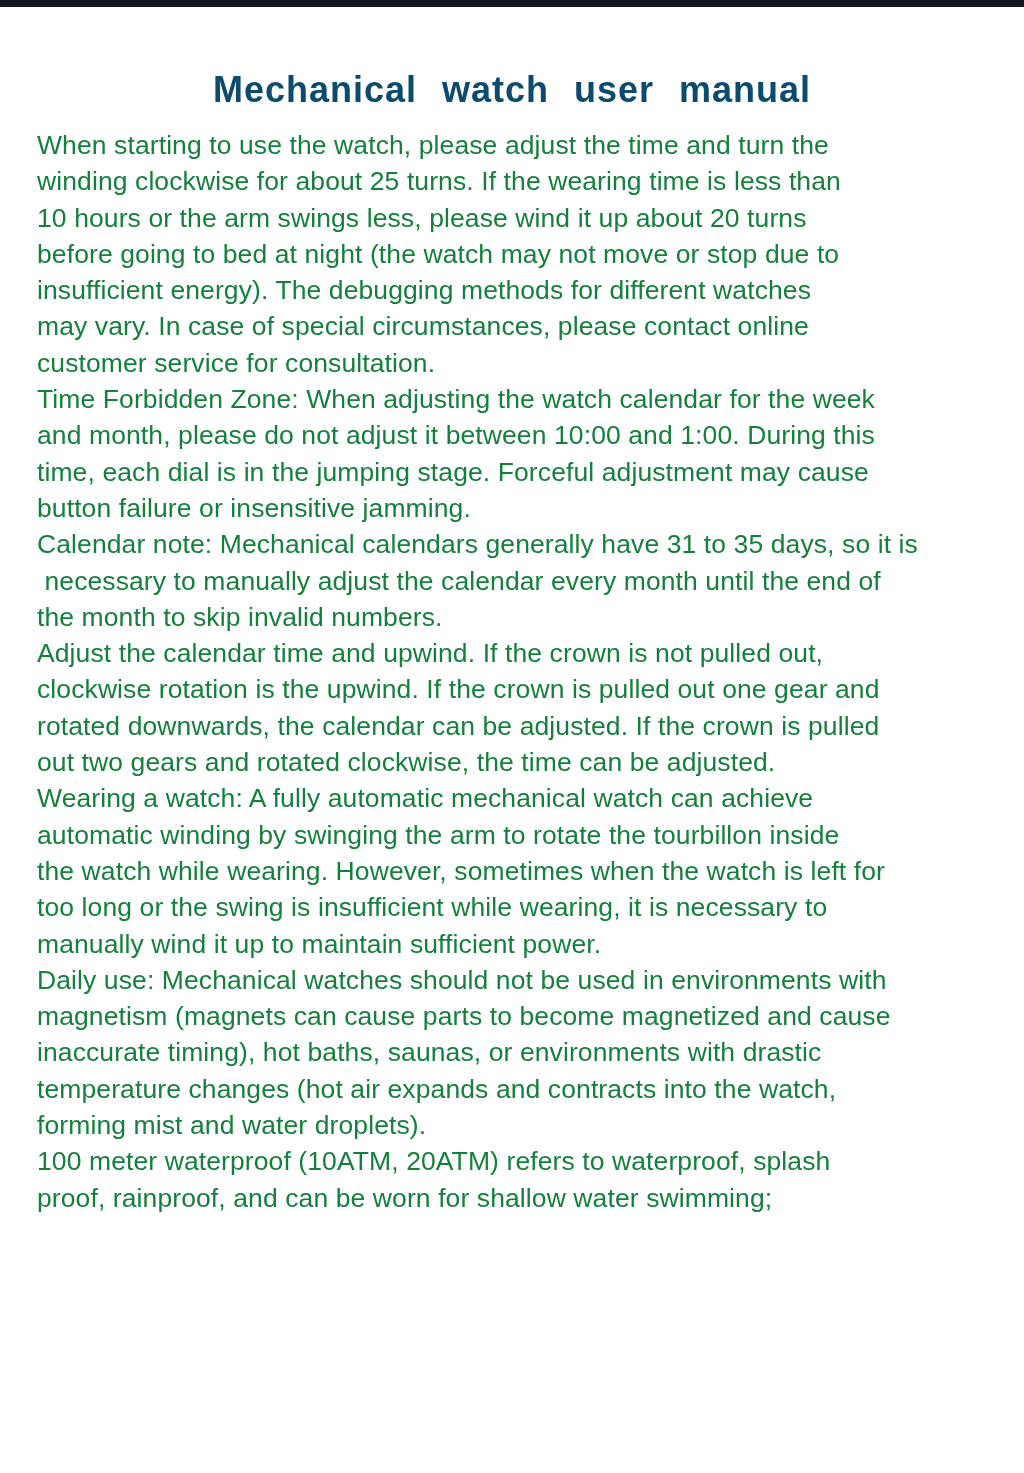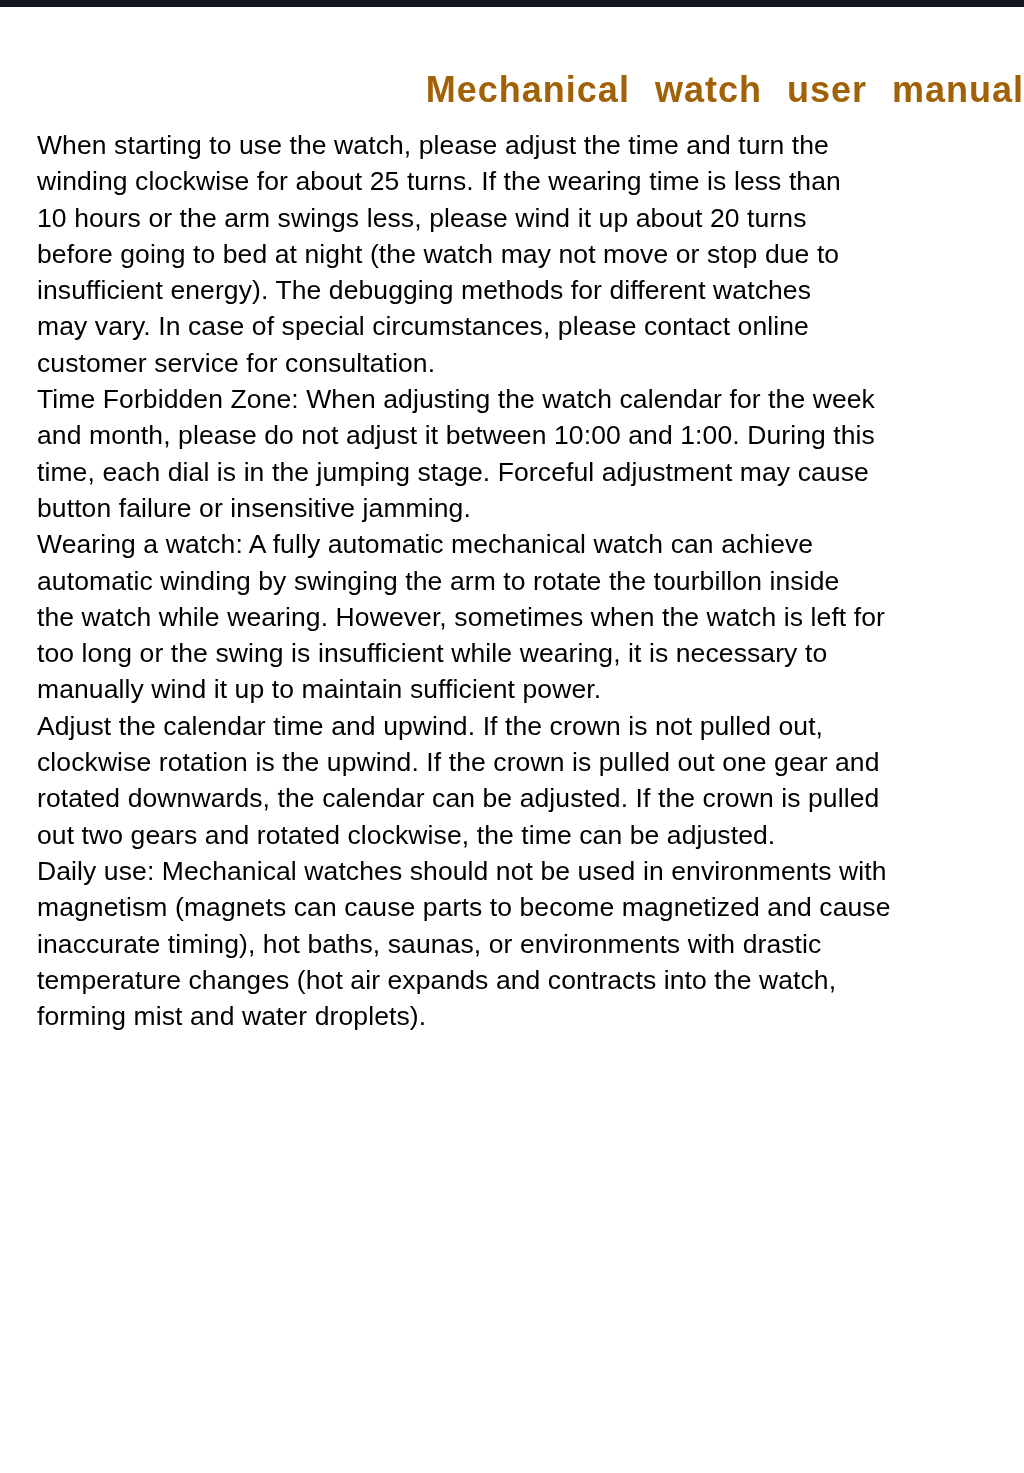--- a/index.html
+++ b/index.html
@@ -24,35 +24,35 @@
     background: #141622;
   }
   .page {
     position: absolute;
     top: 7px;
     left: 0;
     width: 1024px;
   }
   h1.doc-title {
     margin: 62px 0 0 0;
-    text-align: right;
+    text-align: center;
     font-size: 36px;
     font-weight: 600;
     letter-spacing: 1px;
     word-spacing: 14px;
-    color: #a16207;
+    color: #0c4a6e;
     font-stretch: condensed;
   }
   .doc-body {
     margin-top: 16px;
     padding: 0 38px 0 37px;
     font-size: 26.5px;
     line-height: 36.3px;
     letter-spacing: 0.1px;
-    color: #000000;
+    color: #15803d;
   }
   .doc-body p {
     margin: 0;
     padding: 0;
     white-space: pre-wrap;
   }
 </style>
 </head>
 <body>
 
@@ -66,28 +66,33 @@
 winding clockwise for about 25 turns. If the wearing time is less than
 10 hours or the arm swings less, please wind it up about 20 turns
 before going to bed at night (the watch may not move or stop due to
 insufficient energy). The debugging methods for different watches
 may vary. In case of special circumstances, please contact online
 customer service for consultation.</p>
     <p>Time Forbidden Zone: When adjusting the watch calendar for the week
 and month, please do not adjust it between 10:00 and 1:00. During this
 time, each dial is in the jumping stage. Forceful adjustment may cause
 button failure or insensitive jamming.</p>
+    <p>Calendar note: Mechanical calendars generally have 31 to 35 days, so it is
+ necessary to manually adjust the calendar every month until the end of
+the month to skip invalid numbers.</p>
+    <p>Adjust the calendar time and upwind. If the crown is not pulled out,
+clockwise rotation is the upwind. If the crown is pulled out one gear and
+rotated downwards, the calendar can be adjusted. If the crown is pulled
+out two gears and rotated clockwise, the time can be adjusted.</p>
     <p>Wearing a watch: A fully automatic mechanical watch can achieve
 automatic winding by swinging the arm to rotate the tourbillon inside
 the watch while wearing. However, sometimes when the watch is left for
 too long or the swing is insufficient while wearing, it is necessary to
 manually wind it up to maintain sufficient power.</p>
-    <p>Adjust the calendar time and upwind. If the crown is not pulled out,
-clockwise rotation is the upwind. If the crown is pulled out one gear and
-rotated downwards, the calendar can be adjusted. If the crown is pulled
-out two gears and rotated clockwise, the time can be adjusted.</p>
     <p>Daily use: Mechanical watches should not be used in environments with
 magnetism (magnets can cause parts to become magnetized and cause
 inaccurate timing), hot baths, saunas, or environments with drastic
 temperature changes (hot air expands and contracts into the watch,
 forming mist and water droplets).</p>
+    <p>100 meter waterproof (10ATM, 20ATM) refers to waterproof, splash
+proof, rainproof, and can be worn for shallow water swimming;</p>
   </div>
 </div>
 
 </body></html>

